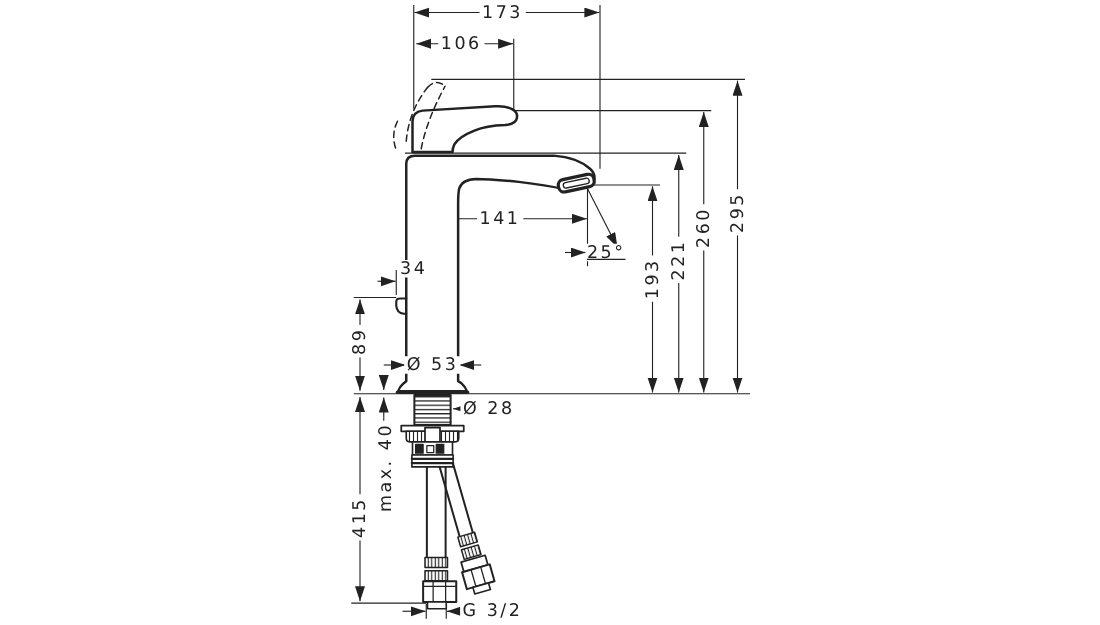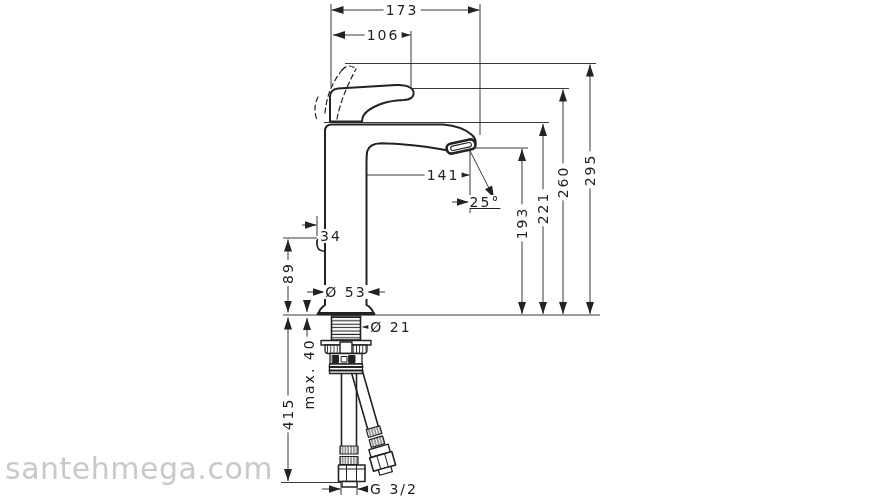--- a/index.html
+++ b/index.html
@@ -162,30 +162,29 @@
       <rect x="-10" y="78" width="20" height="8" fill="#fff" stroke-width="1.4"></rect>
       <rect x="-11.5" y="86" width="23" height="14" fill="#fff" stroke-width="1.6"></rect>
       <line x1="-4" y1="86" x2="-4" y2="100" stroke-width="1"></line>
       <line x1="4" y1="86" x2="4" y2="100" stroke-width="1"></line>
       <rect x="-6.5" y="100" width="13" height="5.5" fill="#fff" stroke-width="1.3"></rect>
     </g>
   </g>
 </svg>
 
 <div class="dim" style="left:402px;top:10px;">173</div>
-<div class="dim" style="left:383px;top:35px;">106</div>
-<div class="dim" style="left:400px;top:175px;margin-left:43px;">141</div>
+<div class="dim" style="left:369px;top:35px;">106</div>
+<div class="dim" style="left:400px;top:175px;">141</div>
 <div class="dim" style="left:485px;top:202px;padding:0 1px;text-decoration:underline;">25°</div>
-<div class="dim" style="left:331px;top:236px;">34</div>
+<div class="dim" style="left:331px;top:215px;">34</div>
 <div class="dim" style="left:346px;top:292px;">Ø 53</div>
-<div class="dim" style="left:391px;top:327px;">Ø 21</div>
+<div class="dim" style="left:391px;top:327px;">Ø 28</div>
 <div class="dim v" style="left:288px;top:273px;">89</div>
 <div class="dim v" style="left:309px;top:374px;">max. 40</div>
 <div class="dim v" style="left:288px;top:414px;">415</div>
 <div class="dim v" style="left:522px;top:223px;">193</div>
 <div class="dim v" style="left:543px;top:208px;">221</div>
 <div class="dim v" style="left:563px;top:182px;">260</div>
 <div class="dim v" style="left:590px;top:170px;">295</div>
 <div class="dim" style="left:394px;top:489px;">G 3/2</div>
 
-<div class="watermark">santehmega.com</div>
 
 </div>
 
 </body></html>

